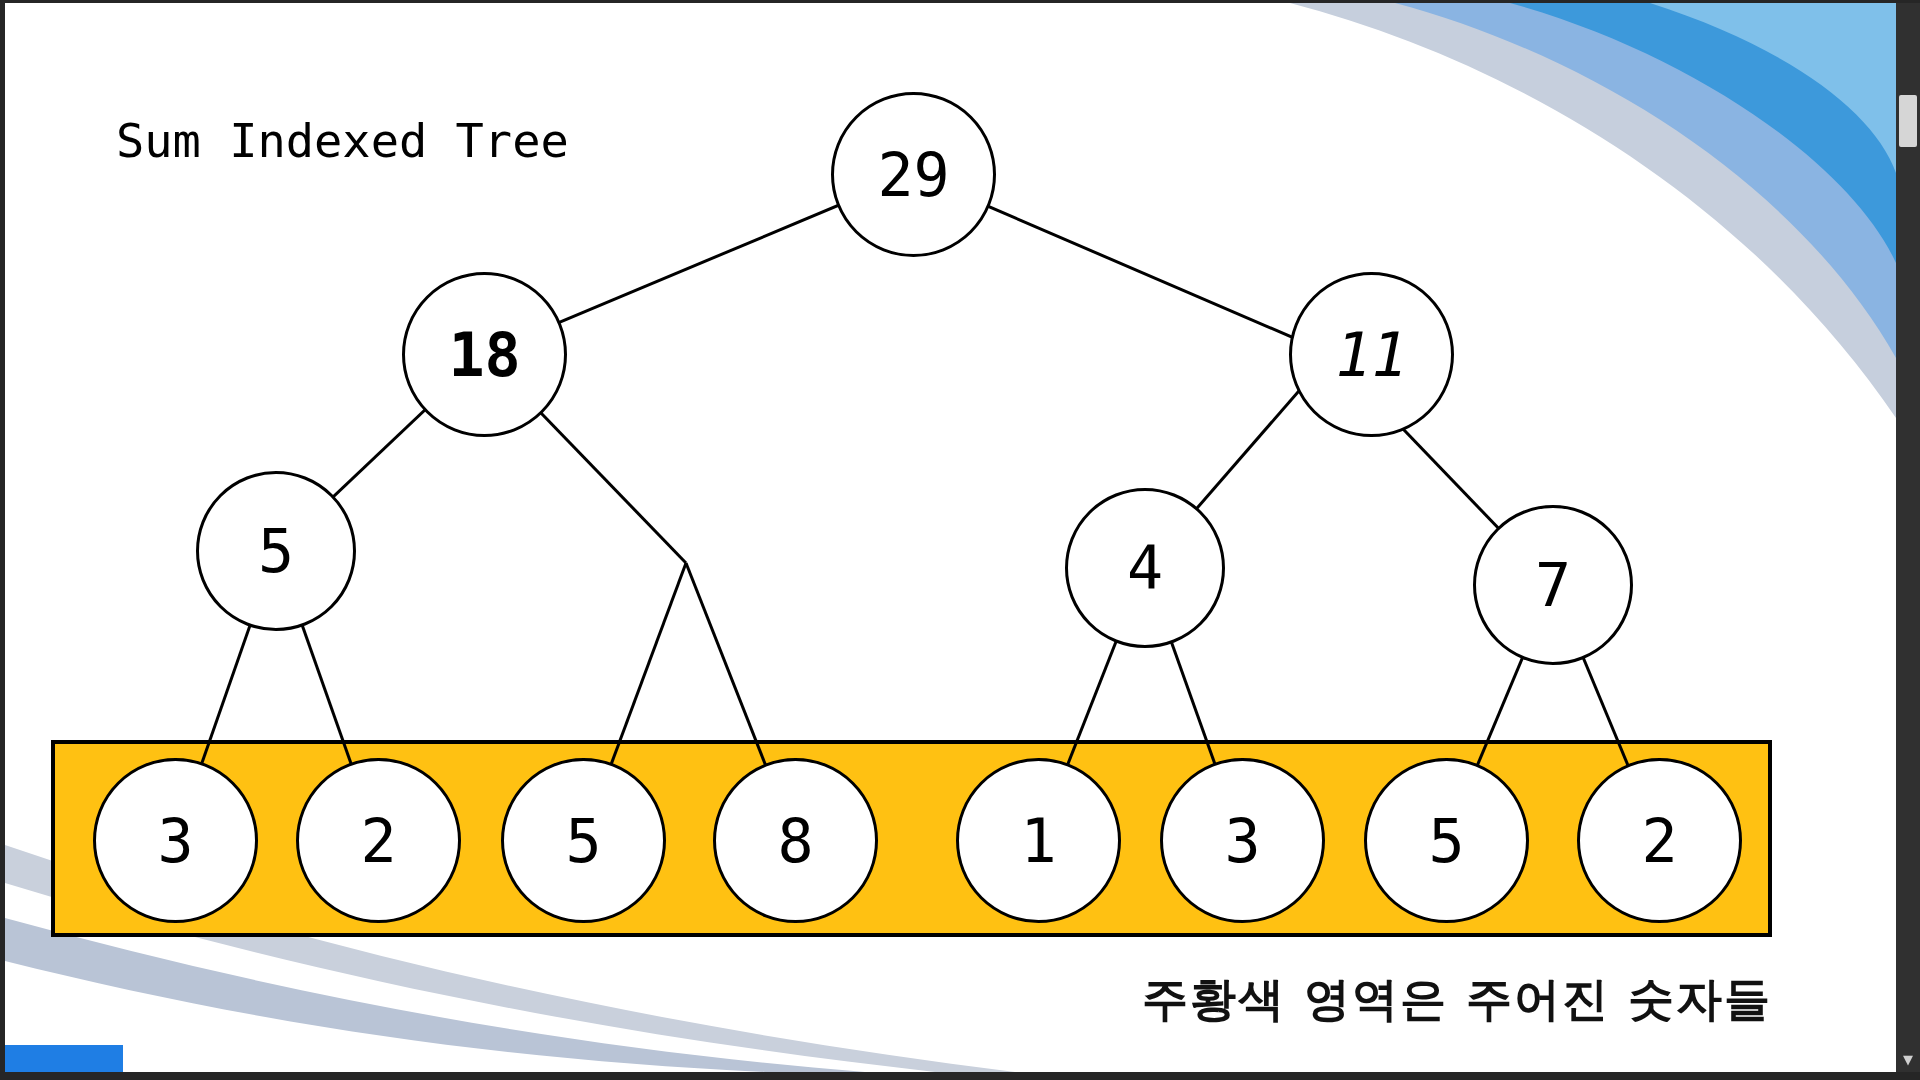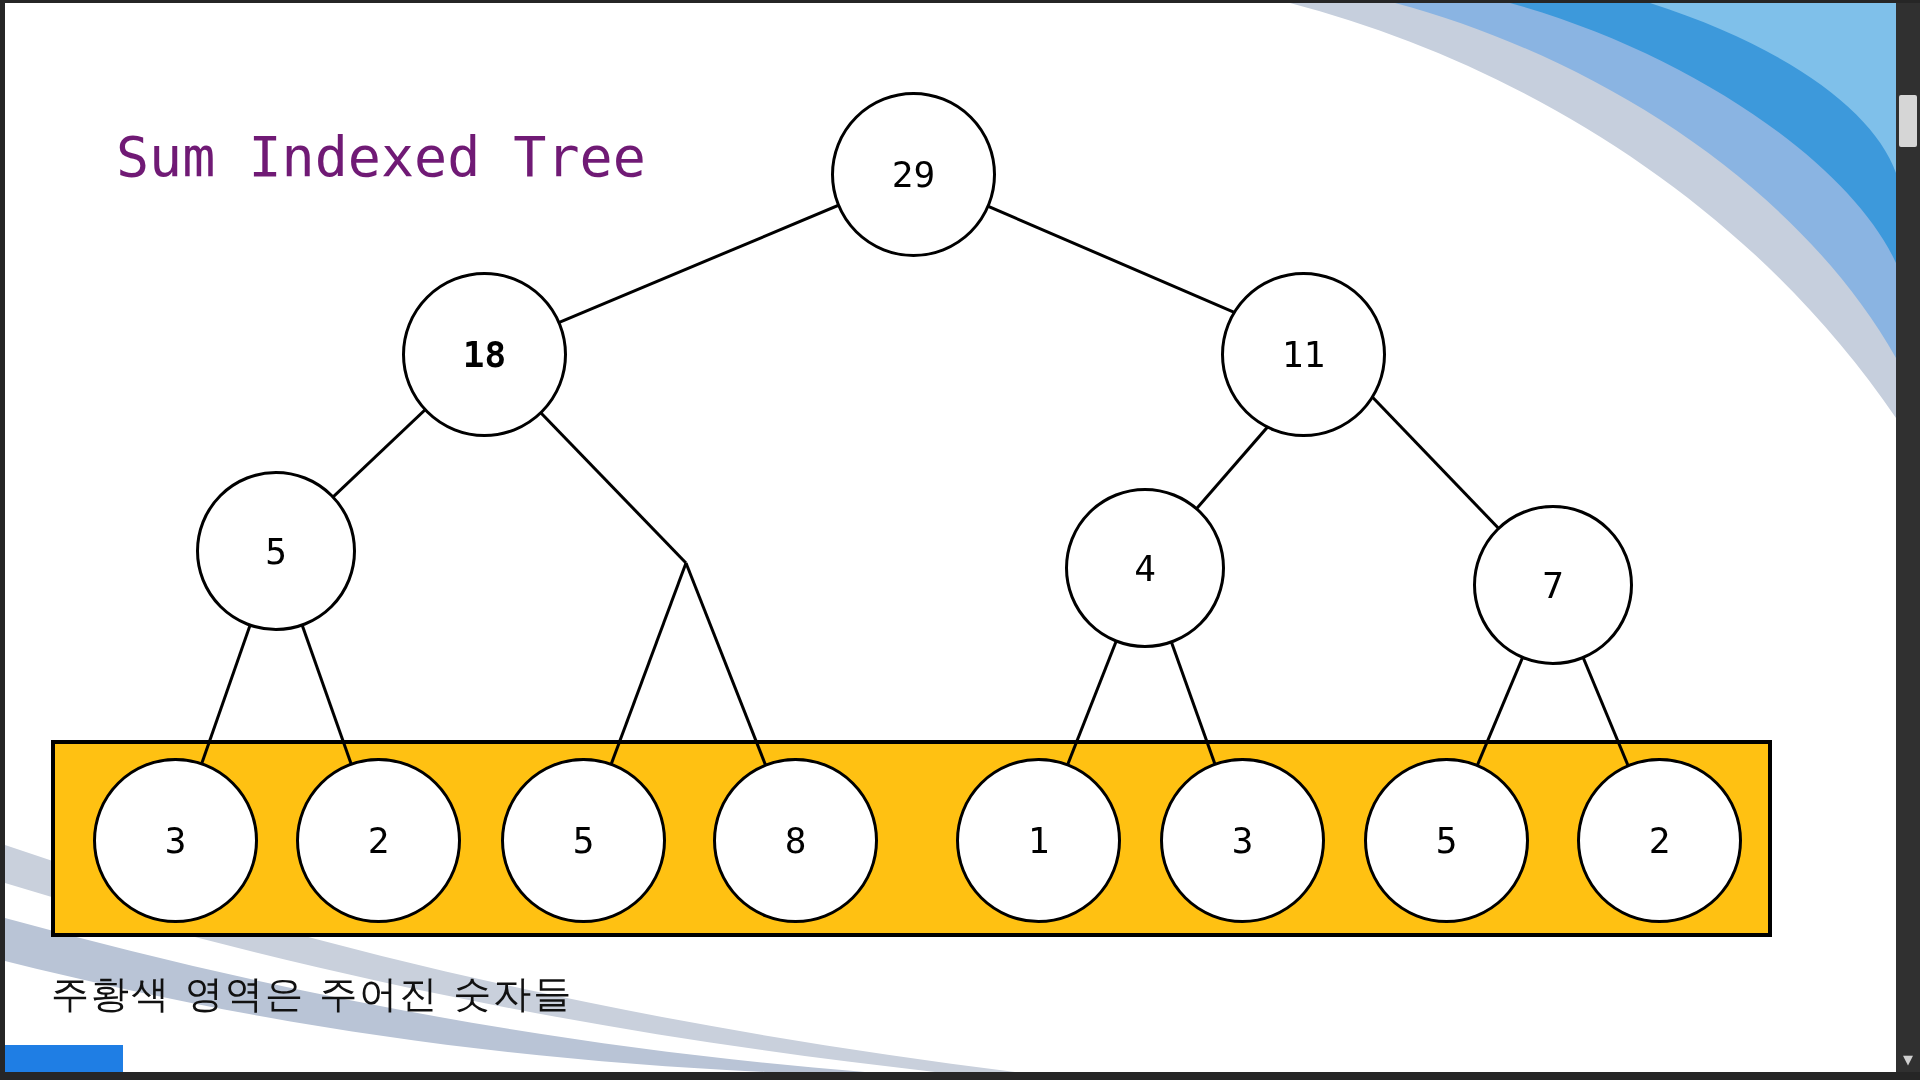--- a/index.html
+++ b/index.html
@@ -7,48 +7,48 @@
   body { background:#262626; position:relative; font-family:"DejaVu Sans", sans-serif; }
 
   .slide {
     position:absolute; left:5px; top:3px; width:1891px; height:1069px;
     background:#ffffff; overflow:hidden;
   }
 
   .deco { position:absolute; left:0; top:0; width:1891px; height:1069px; pointer-events:none; }
 
   .slide-title {
-    position:absolute; left:111px; top:122px;
+    position:absolute; left:111px; top:110px;
     font-family:"DejaVu Sans Mono", monospace;
-    font-size:55px; font-weight:500; color:#701a75;
+    font-size:47px; font-weight:500; color:#000000;
     white-space:nowrap; z-index:4;
   }
 
   .edges { position:absolute; left:0; top:0; width:1891px; height:1069px; z-index:2; }
   .edges line { stroke:#000; stroke-width:3; }
 
   .leaf-band {
     position:absolute; left:46px; top:737px; width:1721px; height:197px;
     background:#FFC112; border:4px solid #000; z-index:1;
   }
 
   .node {
     position:absolute; border-radius:50%;
     background:#fff; border:3px solid #000;
     display:flex; align-items:center; justify-content:center;
     font-family:"DejaVu Sans Mono", monospace;
-    font-size:36px; color:#000; z-index:3;
+    font-size:60px; color:#000; z-index:3;
   }
   .node.big  { width:165px; height:165px; }
   .node.mid  { width:160px; height:160px; }
   .node.leaf { width:165px; height:165px; }
 
   .slide-caption {
     position:absolute; left:46px; top:966px; width:1721px;
-    text-align:left; font-size:38px; font-weight:400; color:#111;
+    text-align:right; font-size:46px; font-weight:700; color:#111;
     z-index:4; letter-spacing:2px;
   }
 
   .scrollbar {
     position:absolute; left:1896px; top:3px; width:24px; height:1069px;
     background:#303030;
   }
   .scroll-thumb {
     position:absolute; left:3px; top:92px; width:18px; height:52px;
     background:#d6d6d6; border-radius:2px;
@@ -93,21 +93,21 @@
     <line x1="1140" y1="565" x2="1033" y2="837"></line>
     <line x1="1140" y1="565" x2="1237" y2="837"></line>
     <line x1="1548" y1="582" x2="1441" y2="837"></line>
     <line x1="1548" y1="582" x2="1654" y2="837"></line>
   </svg>
 
   <div class="leaf-band"></div>
 
   <div class="node big" style="left:826px;  top:89px;">29</div>
   <div class="node big" style="left:397px;  top:269px;font-weight:bold;">18</div>
-  <div class="node big" style="left:1216px; top:269px;">11</div>
+  <div class="node big" style="left:1284px; top:269px;font-style:italic;">11</div>
   <div class="node mid" style="left:191px;  top:468px;">5</div>
   <div class="node mid" style="left:1060px; top:485px;">4</div>
   <div class="node mid" style="left:1468px; top:502px;">7</div>
 
   <div class="node leaf" style="left:88px;   top:755px;">3</div>
   <div class="node leaf" style="left:291px;  top:755px;">2</div>
   <div class="node leaf" style="left:496px;  top:755px;">5</div>
   <div class="node leaf" style="left:708px;  top:755px;">8</div>
   <div class="node leaf" style="left:951px;  top:755px;">1</div>
   <div class="node leaf" style="left:1155px; top:755px;">3</div>

